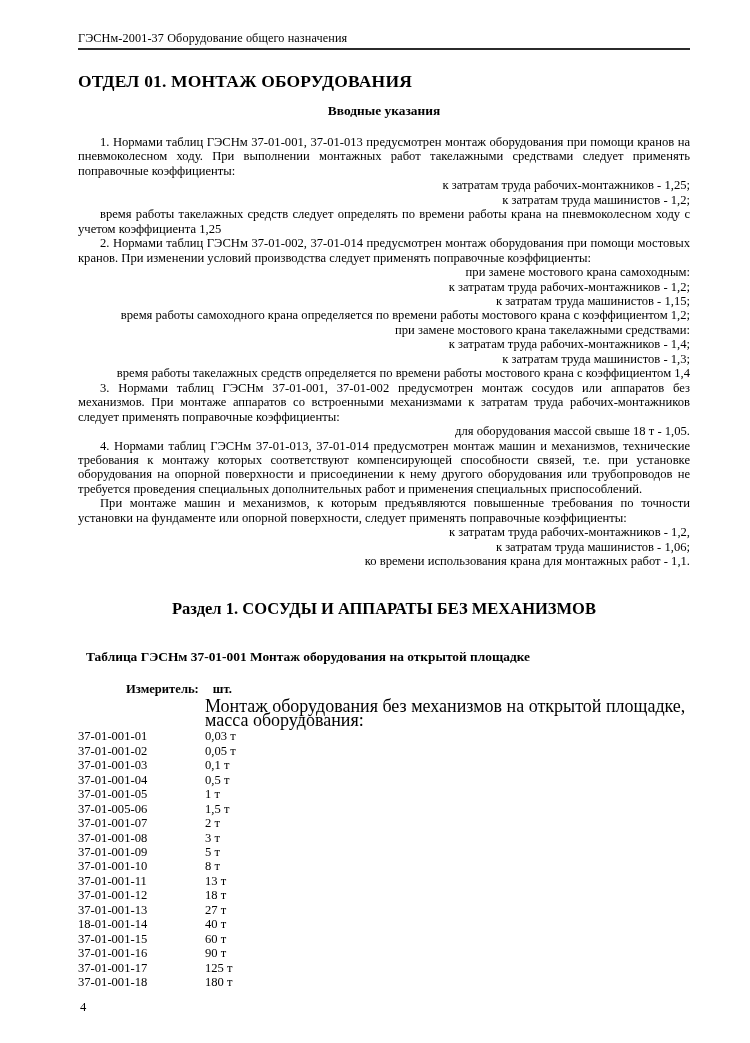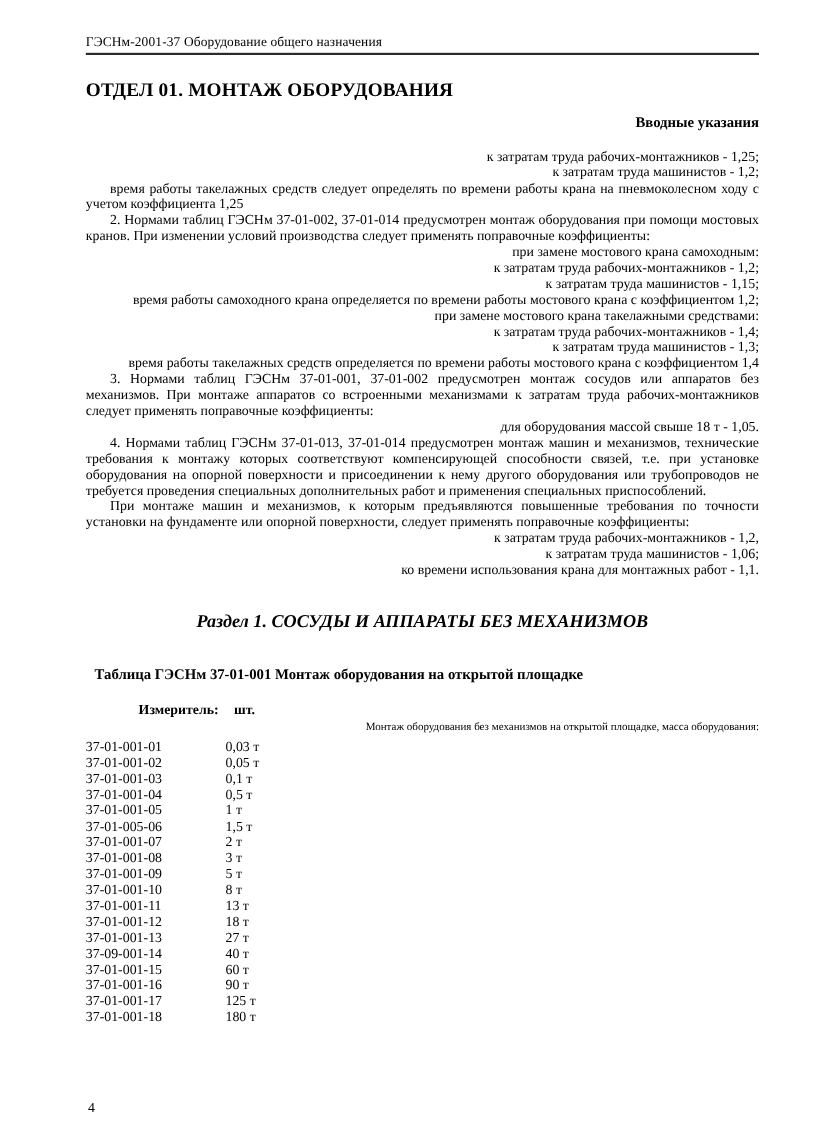--- a/index.html
+++ b/index.html
@@ -54,21 +54,21 @@
   h1.section-title {
     font-size: 17.5px;
     font-weight: bold;
     text-align: left;
     margin: 9px 0 0 0;
     letter-spacing: 0.01em;
   }
   h2.sub-title {
     font-size: 13.4px;
     font-weight: bold;
-    text-align: right;
+    text-align: center;
     margin: 11px 0 0 0;
   }
 
   .body-block {
     margin-top: 16px;
     font-size: 12.6px;
     line-height: 14.45px;
   }
 
   p.just {
@@ -82,21 +82,20 @@
     margin: 0;
     text-align: right;
     text-indent: 22px;
   }
 
   h3.part-title {
     font-size: 16.5px;
     font-weight: bold;
     text-align: center;
     margin: 30px 0 0 0;
-    font-style: italic;
   }
 
   h4.table-title {
     font-size: 13.4px;
     font-weight: bold;
     text-align: left;
     margin: 30px 0 0 0;
     padding-left: 8px;
   }
 
@@ -107,23 +106,22 @@
     font-weight: bold;
   }
   .measure-row .measure-value {
     font-weight: bold;
     padding-left: 14px;
   }
 
   .group-caption {
     margin-top: 2px;
     padding-left: 127px;
-    font-size: 10px;
+    font-size: 18px;
     line-height: 14.4px;
-    text-align: right;
   }
 
   table.rates {
     margin-top: 2px;
     border-collapse: collapse;
     font-size: 12.6px;
   }
   table.rates td {
     padding: 0;
     line-height: 14.45px;
@@ -155,20 +153,21 @@
     <div class="header-text">ГЭСНм-2001-37 Оборудование общего назначения</div>
     <div class="header-rule"></div>
   </div>
 
   <div class="content">
 
     <h1 class="section-title">ОТДЕЛ 01. МОНТАЖ ОБОРУДОВАНИЯ</h1>
     <h2 class="sub-title">Вводные указания</h2>
 
     <div class="body-block">
+      <p class="just">1. Нормами таблиц ГЭСНм 37-01-001, 37-01-013 предусмотрен монтаж оборудования при помощи кранов на пневмоколесном ходу. При выполнении монтажных работ такелажными средствами следует применять поправочные коэффициенты:</p>
       <p class="plain">к затратам труда рабочих-монтажников - 1,25;</p>
       <p class="plain">к затратам труда машинистов - 1,2;</p>
       <p class="just">время работы такелажных средств следует определять по времени работы крана на пневмоколесном ходу с учетом коэффициента 1,25</p>
 
       <p class="just">2. Нормами таблиц ГЭСНм 37-01-002, 37-01-014 предусмотрен монтаж оборудования при помощи мостовых кранов. При изменении условий производства следует применять поправочные коэффициенты:</p>
       <p class="plain">при замене мостового крана самоходным:</p>
       <p class="plain">к затратам труда рабочих-монтажников - 1,2;</p>
       <p class="plain">к затратам труда машинистов - 1,15;</p>
       <p class="plain">время работы самоходного крана определяется по времени работы мостового крана с коэффициентом 1,2;</p>
       <p class="plain">при замене мостового крана такелажными средствами:</p>
@@ -244,21 +243,21 @@
           </tr>
         <tr>
             <td class="code">37-01-001-12</td>
             <td class="mass">18 т</td>
           </tr>
         <tr>
             <td class="code">37-01-001-13</td>
             <td class="mass">27 т</td>
           </tr>
         <tr>
-            <td class="code">37-09-001-14</td>
+            <td class="code">18-01-001-14</td>
             <td class="mass">40 т</td>
           </tr>
         <tr>
             <td class="code">37-01-001-15</td>
             <td class="mass">60 т</td>
           </tr>
         <tr>
             <td class="code">37-01-001-16</td>
             <td class="mass">90 т</td>
           </tr>

